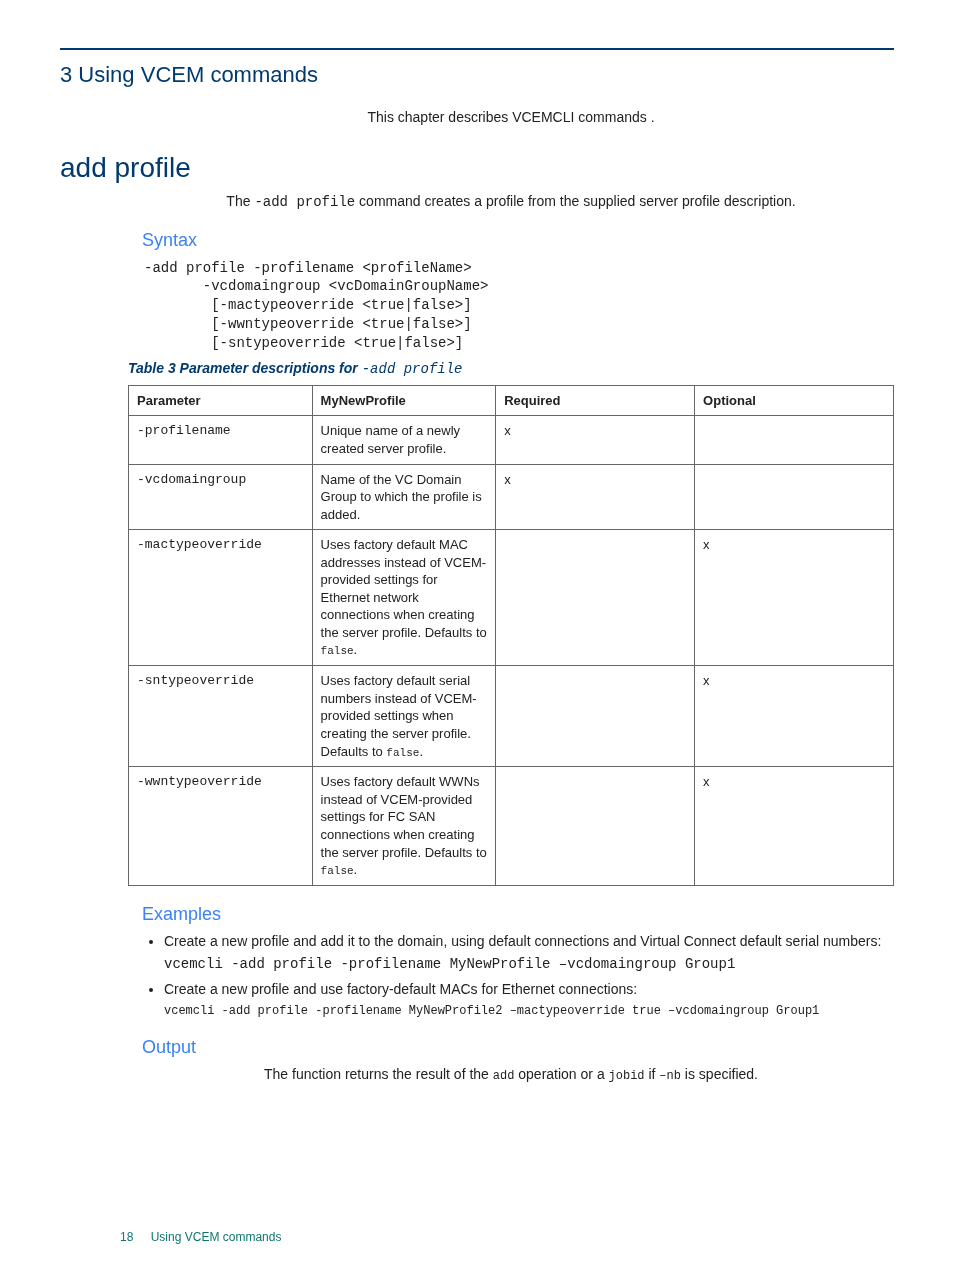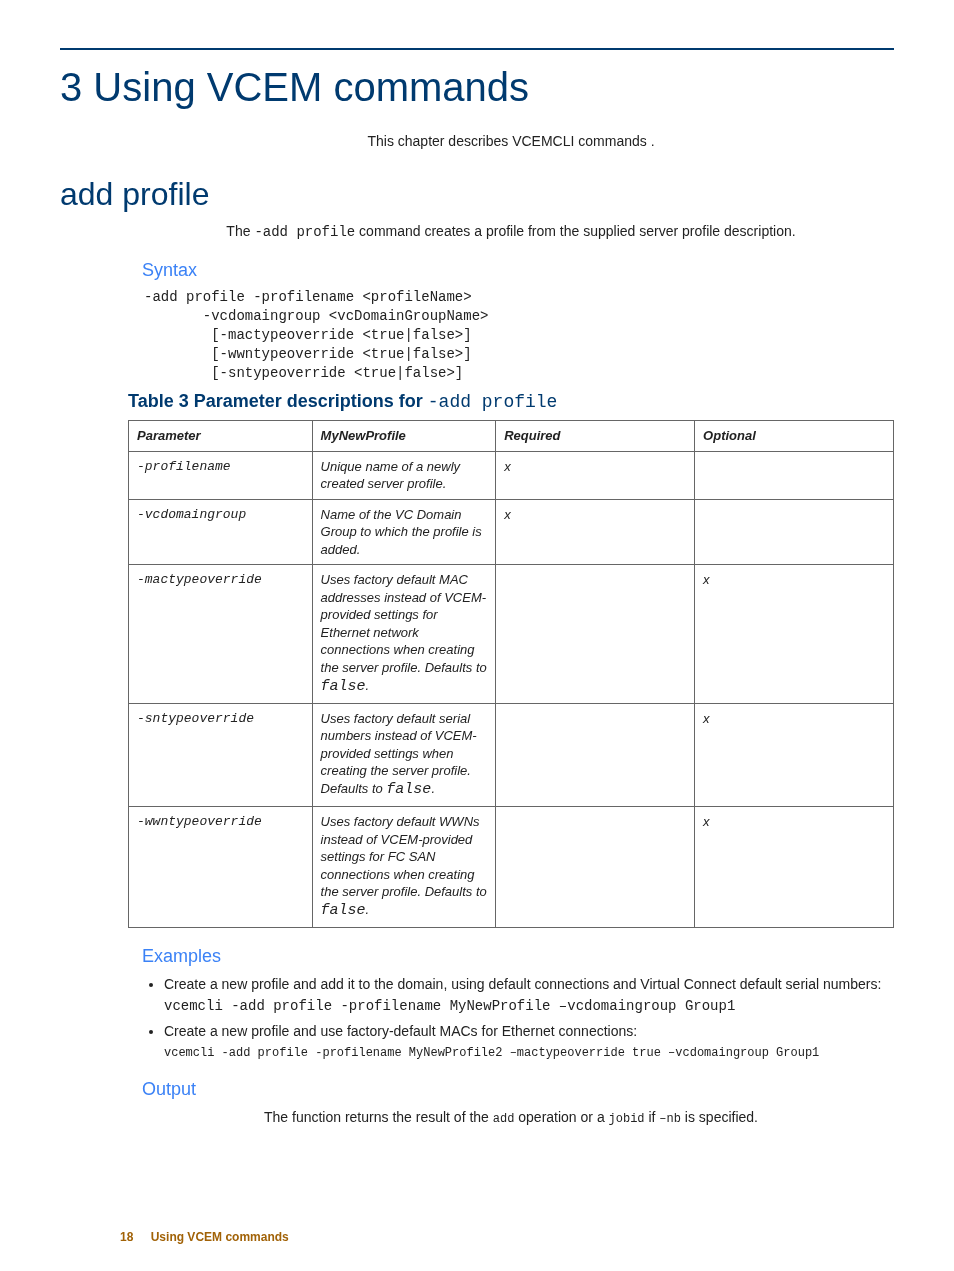--- a/index.html
+++ b/index.html
@@ -14,28 +14,28 @@
     line-height: 1.35;
   }
   hr.top-rule {
     border: none;
     border-top: 2px solid #003a6f;
     margin: 0 0 10px 0;
   }
   h1.chapter {
     font-family: Arial, Helvetica, sans-serif;
     font-weight: normal;
-    font-size: 40px;
+    font-size: 22px;
     color: #003a6f;
     margin: 0 0 18px 0;
   }
   h2.section {
     font-family: Arial, Helvetica, sans-serif;
     font-weight: normal;
-    font-size: 32px;
+    font-size: 28px;
     color: #003a6f;
     margin: 22px 0 6px 0;
   }
   h3.subsection {
     font-family: Arial, Helvetica, sans-serif;
     font-weight: normal;
     font-size: 18px;
     color: #3b82f6;
     margin: 16px 0 6px 14px;
   }
@@ -47,39 +47,39 @@
     white-space: pre;
     margin: 4px 0 4px 16px;
     line-height: 1.35;
   }
   pre.code.small { font-size: 12px; }
   code.inline {
     font-family: "Courier New", monospace;
   }
   .table-caption {
     font-family: Arial, Helvetica, sans-serif;
-    font-size: 18px;
+    font-size: 14px;
     color: #003a6f;
     font-weight: bold;
     margin: 6px 0 6px 0;
+    font-style: italic;
   }
   .table-caption code.inline { font-weight: normal; color: #003a6f; }
   table.param-table {
     border-collapse: collapse;
     width: 100%;
     font-size: 13px;
     margin-bottom: 16px;
   }
   table.param-table th,
   table.param-table td {
     border: 1px solid #666;
     padding: 6px 8px;
     text-align: left;
     vertical-align: top;
-    font-style: italic;
   }
   table.param-table th {
     font-weight: bold;
     background: #fff;
   }
   table.param-table td.param-name { font-family: "Courier New", monospace; }
   col.c1 { width: 24%; }
   col.c2 { width: 24%; }
   col.c3 { width: 26%; }
   col.c4 { width: 26%; }
@@ -88,26 +88,25 @@
     padding-left: 20px;
     margin: 2px 0 6px 16px;
   }
   ul.bullets > li { margin-bottom: 6px; }
   ul.bullets pre.code { margin-left: 0; }
   .footer {
     position: absolute;
     left: 60px;
     bottom: 38px;
     font-size: 12px;
-    color: #a16207;
-    font-weight: bold;
+    color: #0f766e;
   }
   .footer .pgnum { margin-right: 14px; }
   .output-text code.inline { font-size: 12px; }
-  .desc-cell code.inline { font-size: 15px; }
+  .desc-cell code.inline { font-size: 11px; }
   .relpos { position: relative; min-height: 1235px; }
 </style>
 </head>
 <body>
 <div class="relpos">
 
 <hr class="top-rule">
 
 <h1 class="chapter">3 Using VCEM commands</h1>
 

